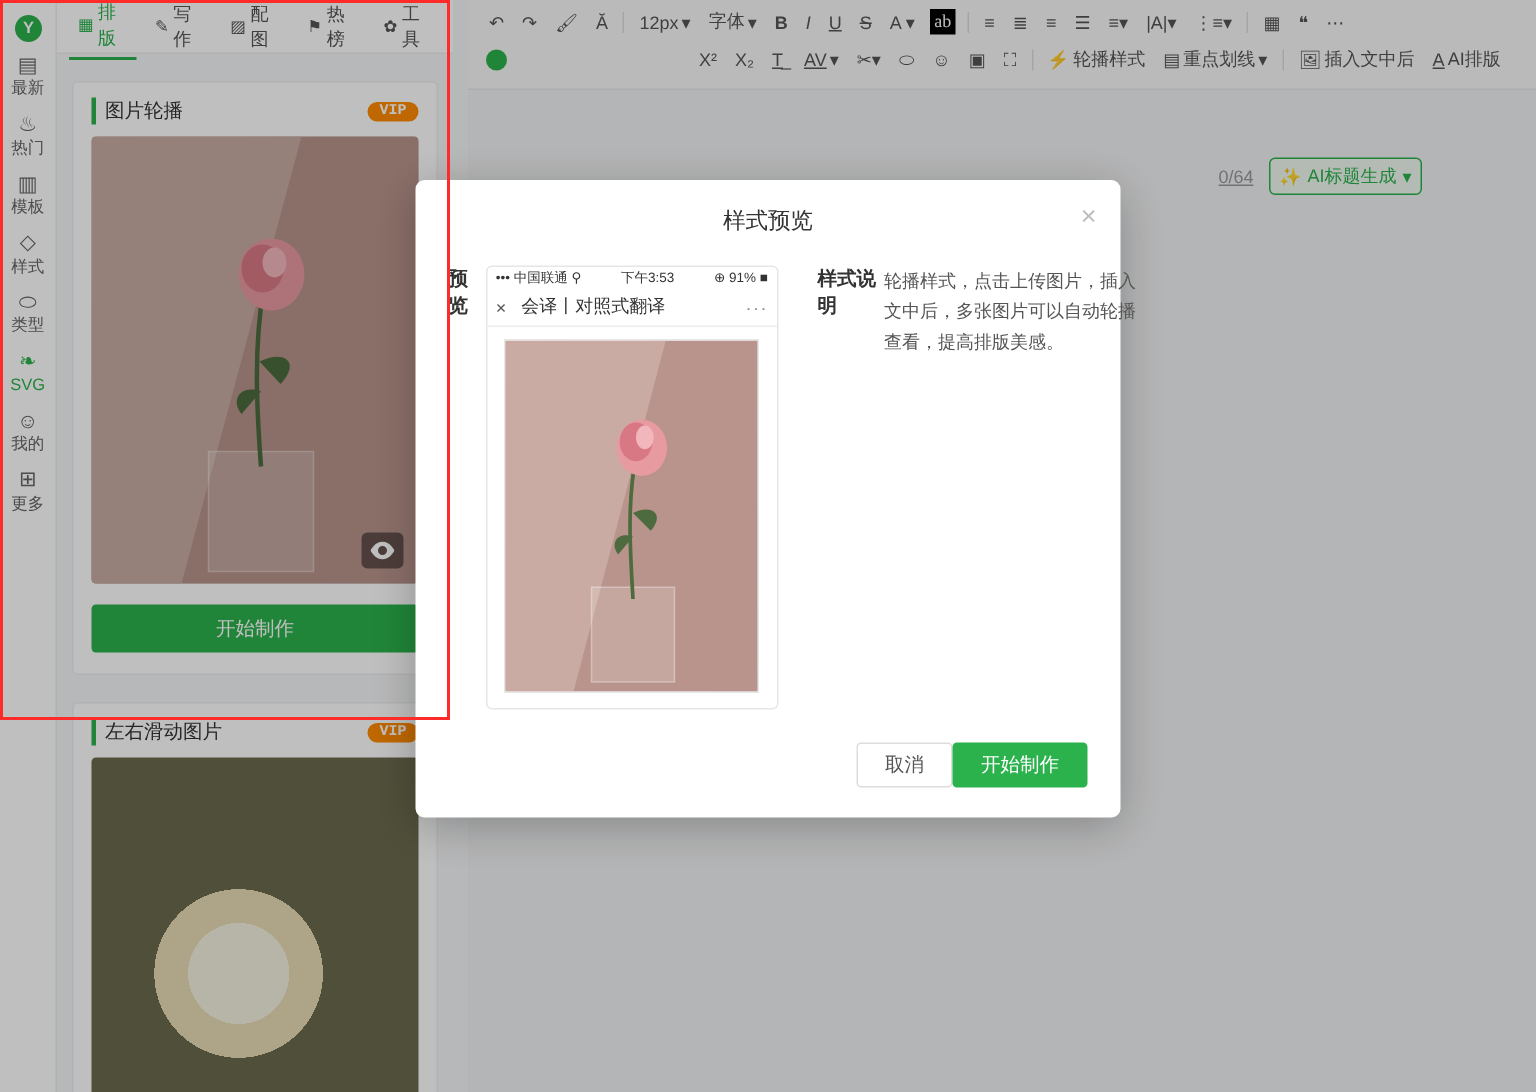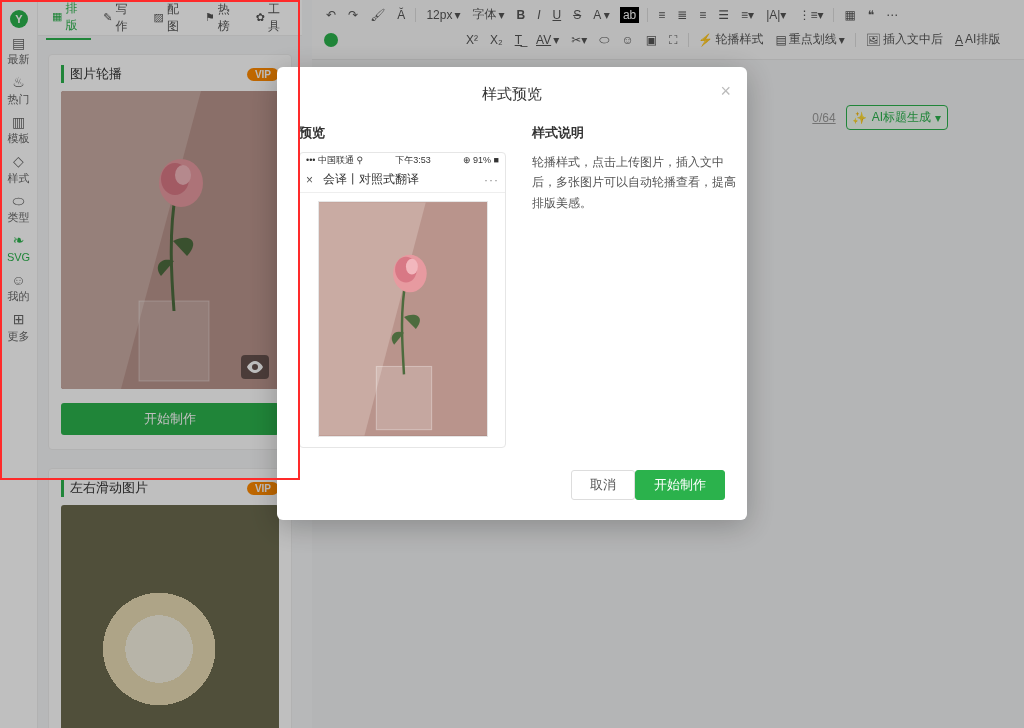--- a/index.html
+++ b/index.html
@@ -14,21 +14,21 @@
   .rail-item.active { color: #2bb24c; }
 
   
   .panel-wrap { width: 274px; background: #f5f6f7; padding: 0 10px 0 0; overflow-y: auto; }
   .tabs { display: flex; background: #fff; border-bottom: 1px solid #eee; height: 36px; align-items: center; gap: 6px; padding: 0 8px; }
   .tab { display: flex; align-items: center; gap: 3px; padding: 4px 6px; font-size: 12px; color: #555; cursor: pointer; }
   .tab.active { color: #2bb24c; border-bottom: 2px solid #2bb24c; font-weight: 500; }
   .tab .ticon { font-size: 11px; }
 
   .card { background: #fff; margin: 18px 10px 0 10px; border: 1px solid #eee; border-radius: 4px; padding: 10px 12px 14px; }
-  .card-head { display: flex; align-items: center; justify-content: space-between; margin-bottom: 8px; }
+  .card-head { display: flex; align-items: center; justify-content: space-between; margin-bottom: 8px; font-family: Liberation Mono, monospace; }
   .card-title { font-size: 13px; font-weight: 500; color: #333; border-left: 3px solid #2bb24c; padding-left: 6px; }
   .vip-badge { background: #ff8a00; color: #fff; font-size: 10px; padding: 1px 8px; border-radius: 9px; font-weight: bold; }
   .thumb-wrap { position: relative; width: 100%; height: 298px; border-radius: 3px; overflow: hidden; background: linear-gradient(135deg,#c9a9a0 0%,#b58e87 40%,#a07d78 100%); }
   .eye { position: absolute; bottom: 10px; right: 10px; width: 28px; height: 24px; background: rgba(0,0,0,0.45); border-radius: 4px; display:flex; align-items:center; justify-content:center; color:#fff; }
   .btn-start { margin-top: 14px; width: 100%; height: 32px; background: #2bb24c; color: #fff; border: none; border-radius: 3px; font-size: 13px; cursor: pointer; }
   .thumb2 { width: 100%; height: 240px; border-radius: 3px; background: radial-gradient(circle at 45% 60%, #f5f0e0 0 18%, #e8dbb5 18% 30%, #6b6a4e 30% 100%); }
 
   
   .main { flex: 1; background: #f1f2f3; position: relative; }
   .toolbar { height: 60px; background: #f9f9f9; border-bottom: 1px solid #e6e6e6; padding: 4px 12px; display: flex; flex-direction: column; gap: 4px; }
@@ -39,26 +39,26 @@
   .doc { margin: 30px auto 0; width: 560px; }
   .title-row { display: flex; align-items: center; gap: 10px; }
   .title-input { flex: 1; font-size: 22px; color: #1d4ed8; border: none; background: transparent; outline: none; margin-top: 29px; }
   .counter { color: #999; font-size: 12px; text-decoration: underline; }
   .ai-btn { border: 1px solid #2bb24c; color: #2bb24c; background: #f0faf2; border-radius: 4px; padding: 3px 6px; font-size: 12px; display: inline-flex; align-items: center; gap: 4px; cursor: pointer; }
 
   
   .rose-svg { position:absolute; inset:0; width:100%; height:100%; }
 
   
-  .overlay { position: absolute; inset: 0; background: rgba(0,0,0,0.25); display: flex; align-items: flex-start; justify-content: center; padding-top: 67px; }
+  .overlay { position: absolute; inset: 0; background: rgba(0,0,0,0.25); display: flex; align-items: flex-start; justify-content: center; padding-top: 120px; }
   .modal { width: 470px; background: #fff; border-radius: 6px; box-shadow: 0 6px 30px rgba(0,0,0,0.25); padding: 18px 22px 20px; position: relative; }
   .modal-title { text-align: center; font-size: 15px; font-weight: 500; margin-bottom: 20px; color: #333; }
   .modal-close { position: absolute; top: 14px; right: 16px; color: #bbb; font-size: 18px; cursor: pointer; }
   .modal-body { display: flex; gap: 26px; }
-  .col { display: flex; flex-direction: column; }
+  .col { display: flex; flex-direction: row; }
   .col-h { font-size: 13px; font-weight: 600; margin-bottom: 10px; color: #333; }
   .desc { font-size: 12px; color: #555; line-height: 1.7; width: 210px; }
   .phone { width: 207px; border: 1px solid #e6e6e6; border-radius: 4px; overflow: hidden; }
   .ph-status { height: 14px; display:flex; align-items:center; justify-content:space-between; padding: 0 6px; font-size: 9px; color:#333; }
   .ph-title { display:flex; align-items:center; padding: 4px 6px; font-size: 12px; color:#333; border-bottom:1px solid #eee; }
   .ph-x { margin-right: 10px; color:#555; }
   .ph-dots { margin-left:auto; color:#888; letter-spacing:1px; }
   .ph-img { width: 170px; height: 236px; margin: 8px auto 10px; border: 1px solid #e6e6e6; display:block; background: linear-gradient(135deg,#cdb1a8 0%,#b9948c 40%,#a07d78 100%); position:relative; }
   .modal-foot { display: flex; justify-content: flex-end; margin-top: 22px; }
   .btn { height: 30px; padding: 0 18px; border-radius: 3px; font-size: 13px; cursor: pointer; }
@@ -185,21 +185,21 @@
         <span class="tb-btn">
             <i>I</i>
           </span>
         <span class="tb-btn">
             <u>U</u>
           </span>
         <span class="tb-btn">
             <s>S</s>
           </span>
         <span class="tb-btn">A ▾</span>
-        <span class="tb-btn" style="background:#000000;color:#fff;padding:1px 3px;">ab</span>
+        <span class="tb-btn" style="background:#000000;color:#fff;padding:1px 3px;font-family:Liberation Serif, serif;">ab</span>
         <span class="tb-sep"></span>
         <span class="tb-btn">≡</span>
         <span class="tb-btn">≣</span>
         <span class="tb-btn">≡</span>
         <span class="tb-btn">☰</span>
         <span class="tb-btn">≡▾</span>
         <span class="tb-btn">|A|▾</span>
         <span class="tb-btn">⋮≡▾</span>
         <span class="tb-sep"></span>
         <span class="tb-btn">▦</span>

